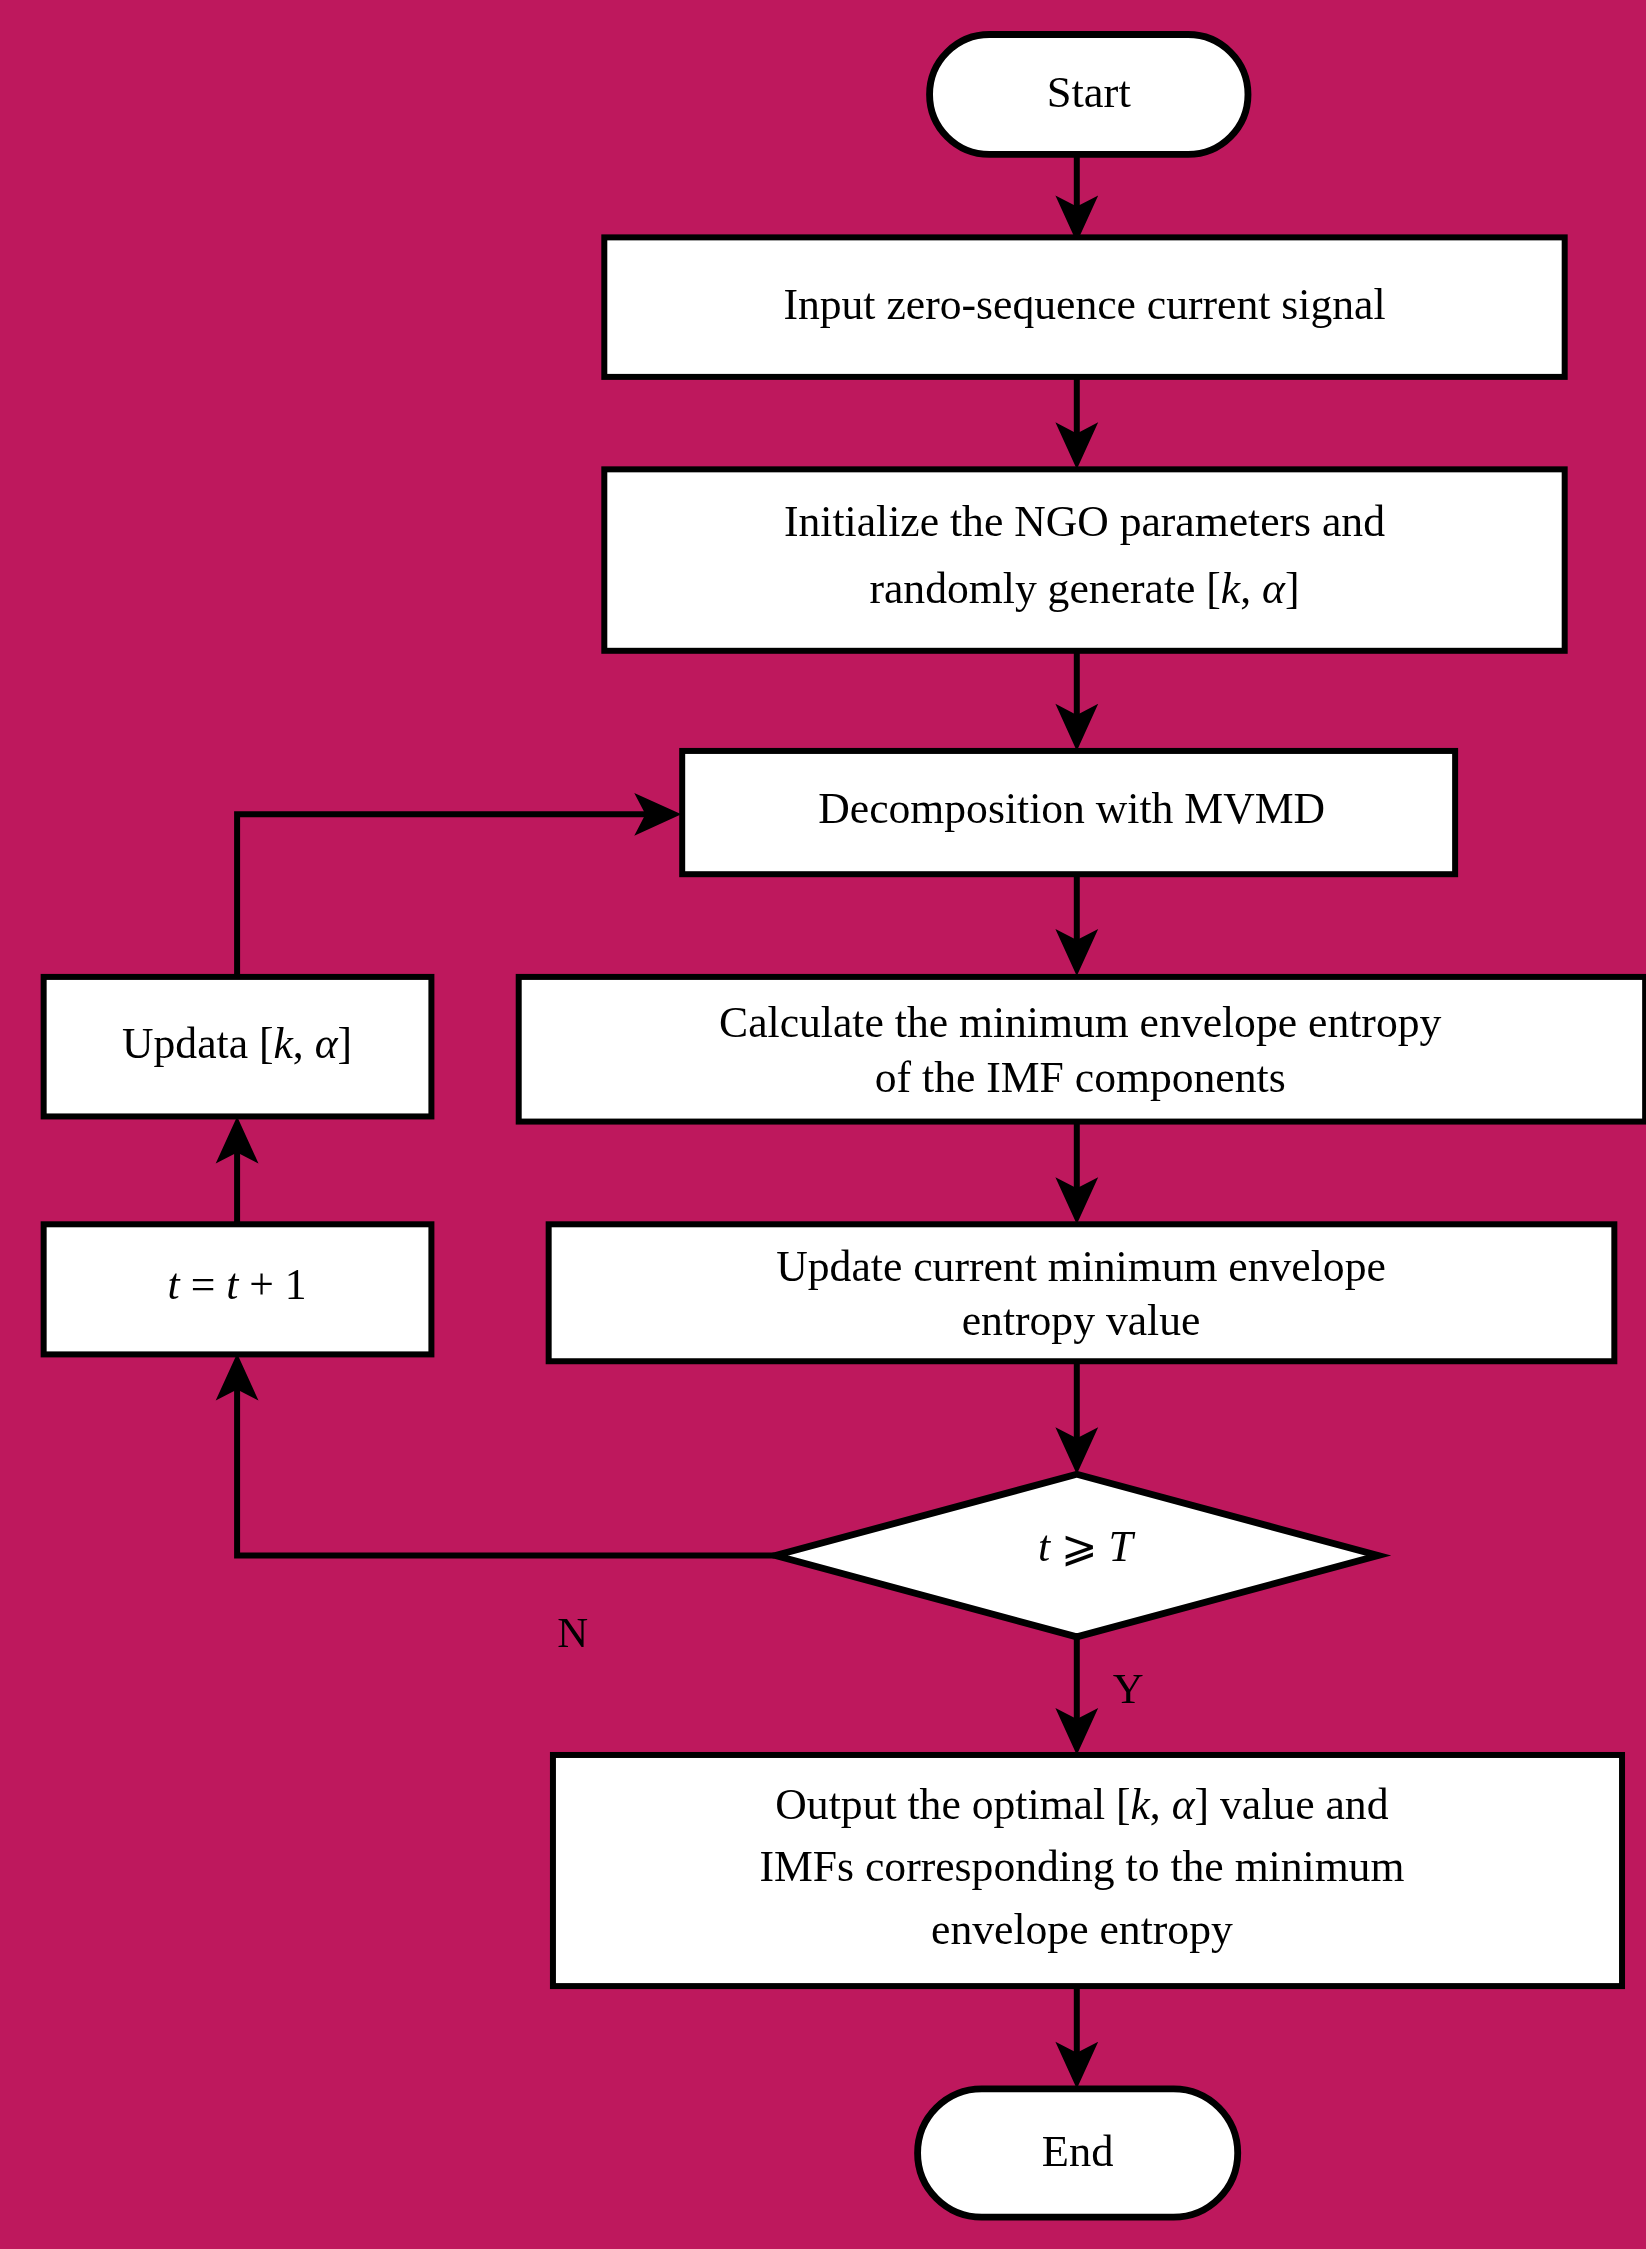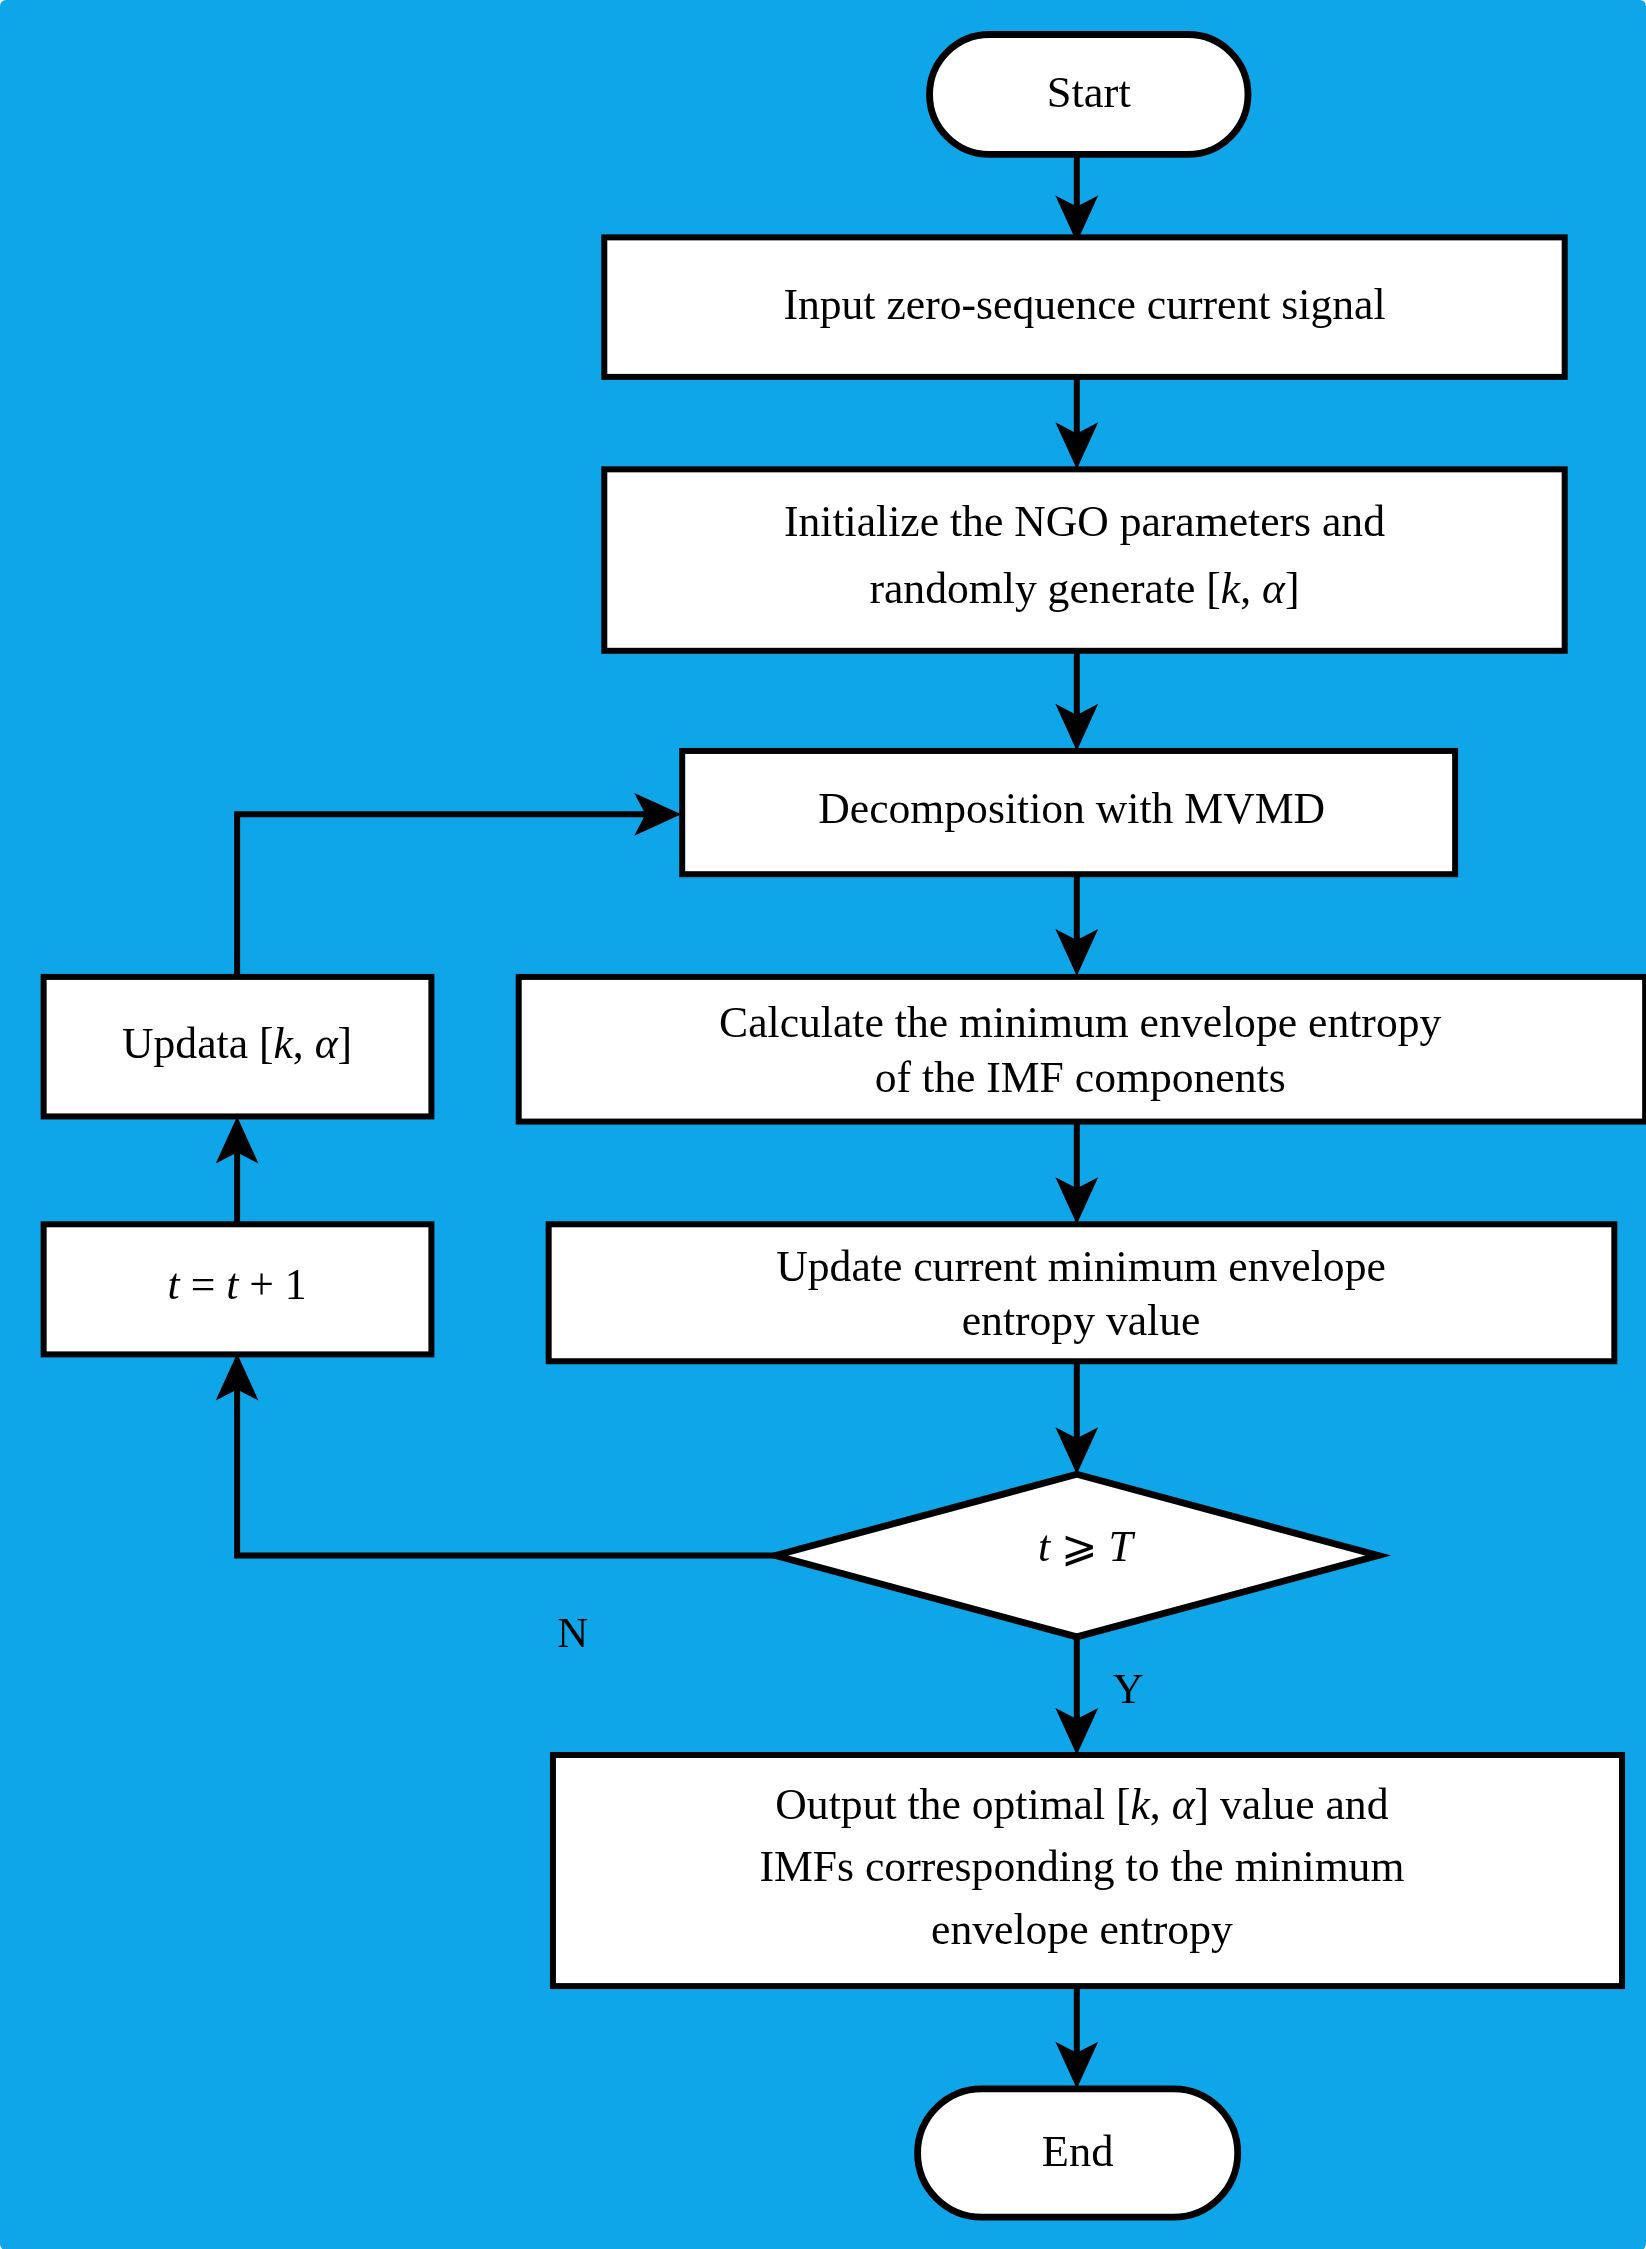--- a/index.html
+++ b/index.html
@@ -11,22 +11,21 @@
     width: 1646px;
     height: 2250px;
     font-family: "Liberation Serif", "DejaVu Serif", serif;
     color: #000000;
     overflow: hidden;
   }
   #flowchart-root {
     position: relative;
     width: 1646px;
     height: 2250px;
-    background: #0ea5e9;
-    border-radius: 6px;
+    background: #be185d;
   }
   svg.chart-canvas {
     position: absolute;
     top: 0;
     left: 0;
     width: 1646px;
     height: 2250px;
     display: block;
   }
   .node-shape {

